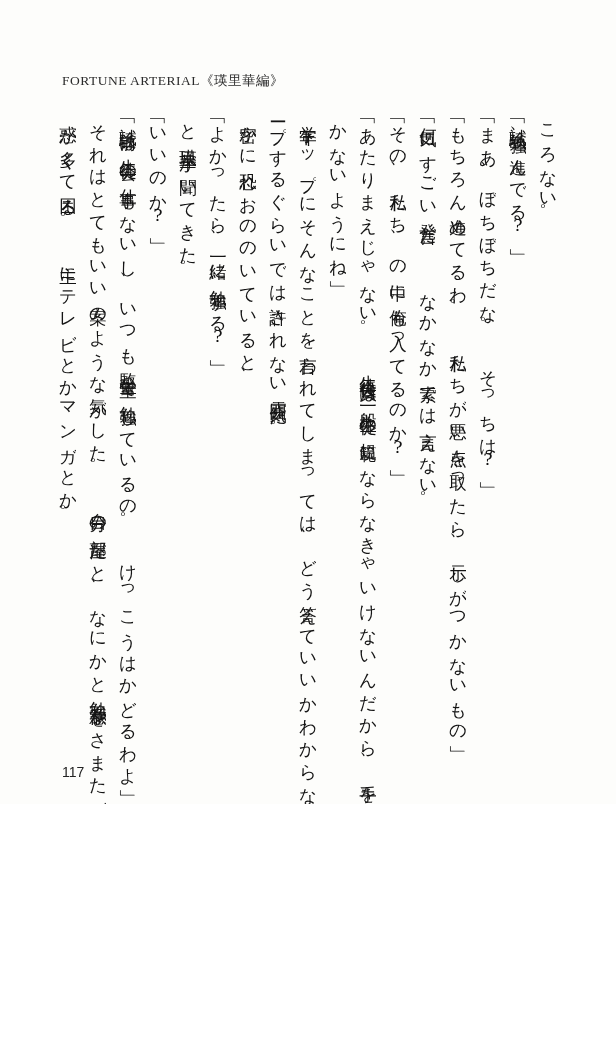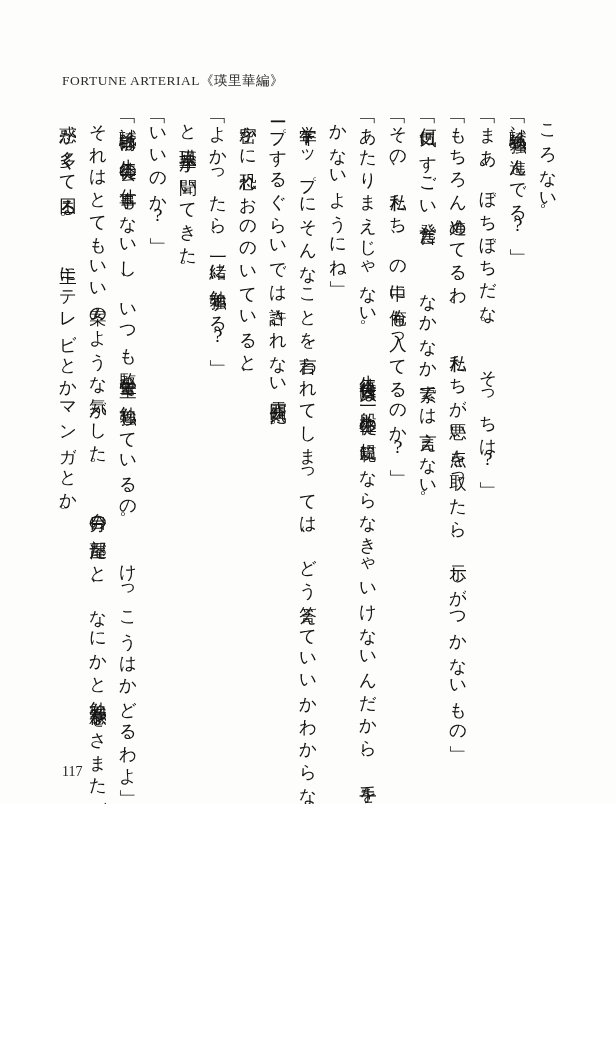--- a/index.html
+++ b/index.html
@@ -48,21 +48,21 @@
     width: 30px;
     margin-left: 2px;
     color: #141414;
     white-space: pre;
     overflow: hidden;
   }
   .page-number {
     position: absolute;
     left: 62px;
     bottom: 24px;
-    font-family: Liberation Serif, serif;
+    font-family: Liberation Sans, sans-serif;
     font-size: 14px;
     color: #222;
   }
 </style>
 </head>
 <body>
 
 <div class="page">
 
   <div class="header">FORTUNE ARTERIAL《瑛里華編》</div>

